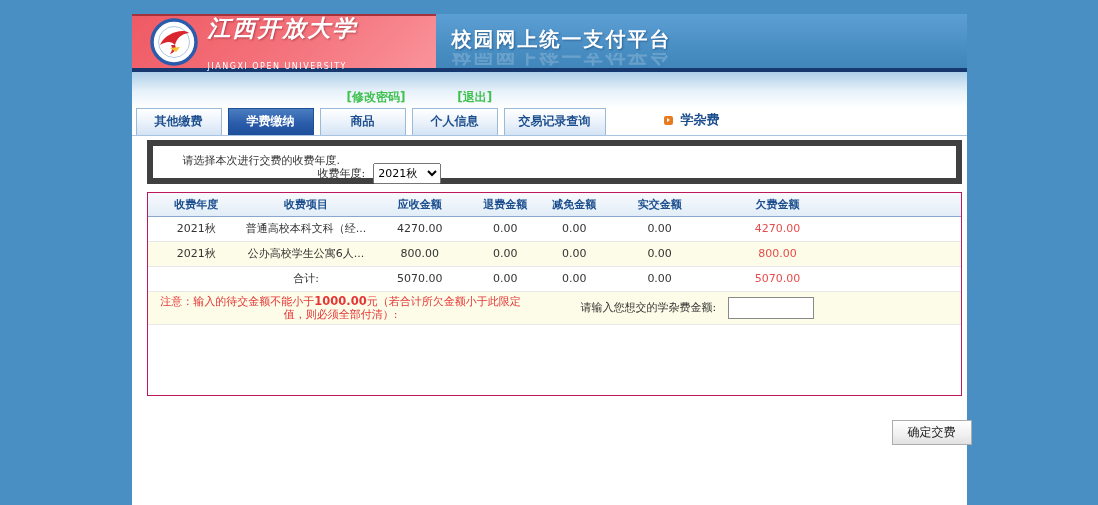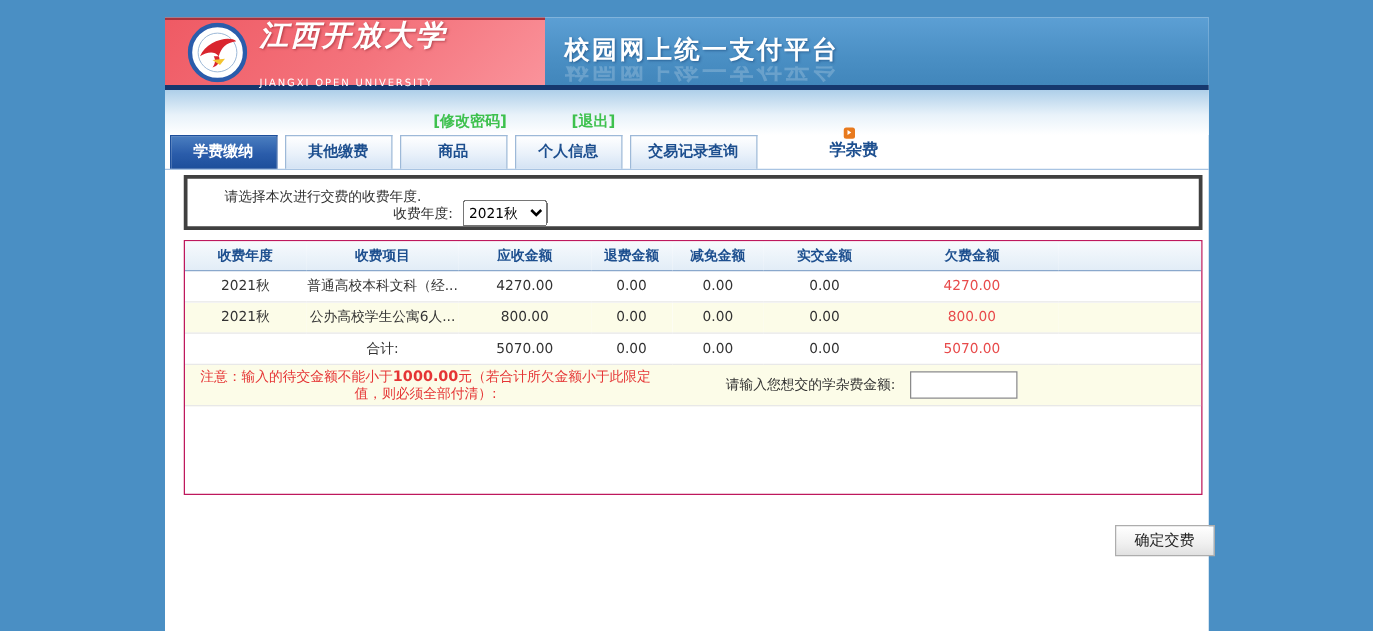--- a/index.html
+++ b/index.html
@@ -68,34 +68,34 @@
     font-size: 12px; font-weight: bold; cursor: pointer;
     padding: 0 14px; margin-right: 6px; min-width: 86px;
     border: 1px solid #9db9d8; border-bottom: none;
     background: linear-gradient(180deg, #ffffff 0%, #e9f1fa 55%, #d4e3f4 100%);
     color: #1d4f8f; white-space: nowrap;
   }
   .tab.active {
     background: linear-gradient(180deg, #4a7ec0 0%, #2a5caa 55%, #1d4f9b 100%);
     border-color: #1d4f9b; color: #ffffff;
   }
-  .section-indicator { display: flex; align-items: center; margin: 0 0 6px 52px; flex-direction: column; }
+  .section-indicator { display: flex; align-items: center; margin: 0 0 6px 52px; }
   .bullet-icon {
     width: 9px; height: 9px; background: #e87a1e; border-radius: 2px;
     display: inline-block; position: relative; margin-right: 8px;
   }
   .bullet-icon::after {
     content: ""; position: absolute; left: 3px; top: 2px;
     border-left: 3px solid #fff; border-top: 2.5px solid transparent; border-bottom: 2.5px solid transparent;
   }
   .section-label { font-size: 13px; font-weight: bold; color: #1d4f8f; white-space: nowrap; }
   
   .content { padding: 4px 10px 0 15px; }
   .year-box {
-    border: 3px solid #404040; height: 44px; position: relative; margin-bottom: 8px;
+    border: 6px solid #404040; height: 44px; position: relative; margin-bottom: 8px;
     width: 815px;
   }
   .instruction { position: absolute; left: 30px; top: 7px; font-size: 11px; color: #333; }
   .year-row { position: absolute; left: 165px; top: 17px; display: flex; align-items: center; }
   .year-label { font-size: 11px; color: #333; }
   .year-select { width: 68px; height: 21px; font-size: 11px; margin-left: 8px;
     font-family: "DejaVu Sans", sans-serif; }
   .table-box { border: 1px solid #be185d; width: 815px; height: 204px; overflow: hidden; }
   table.fee-table { width: 100%; border-collapse: collapse; table-layout: fixed; }
   .fee-table th {
@@ -158,22 +158,22 @@
       <div class="platform-title-reflection">校园网上统一支付平台</div>
     </div>
   </div>
 
   <div class="subheader">
     <a href="#">[修改密码]</a>
     <a href="#">[退出]</a>
   </div>
 
   <div class="tabbar">
+    <div class="tab">其他缴费</div>
     <div class="tab active">学费缴纳</div>
-    <div class="tab">其他缴费</div>
     <div class="tab">商品</div>
     <div class="tab">个人信息</div>
     <div class="tab">交易记录查询</div>
     <div class="section-indicator">
       <span class="bullet-icon"></span>
       <span class="section-label">学杂费</span>
     </div>
   </div>
 
   <div class="content">

